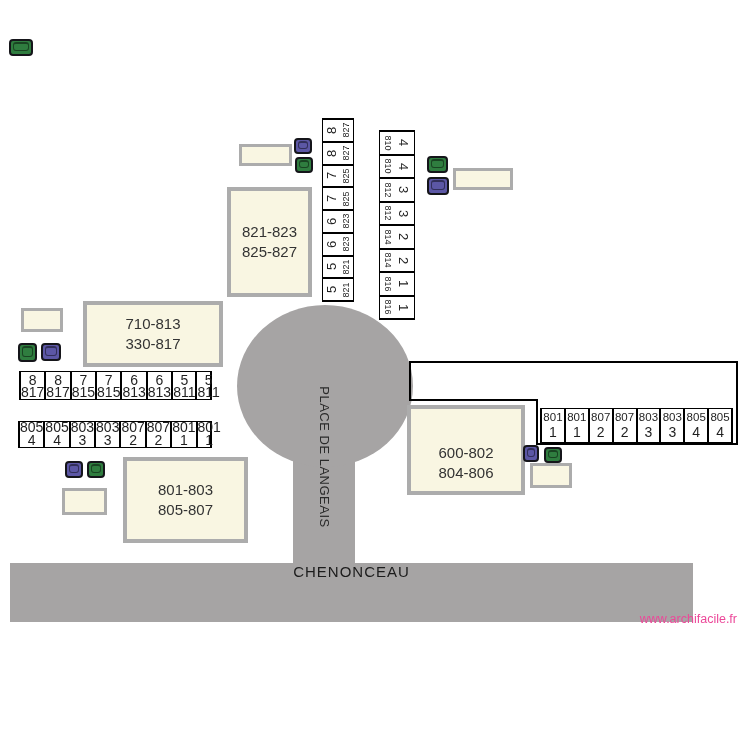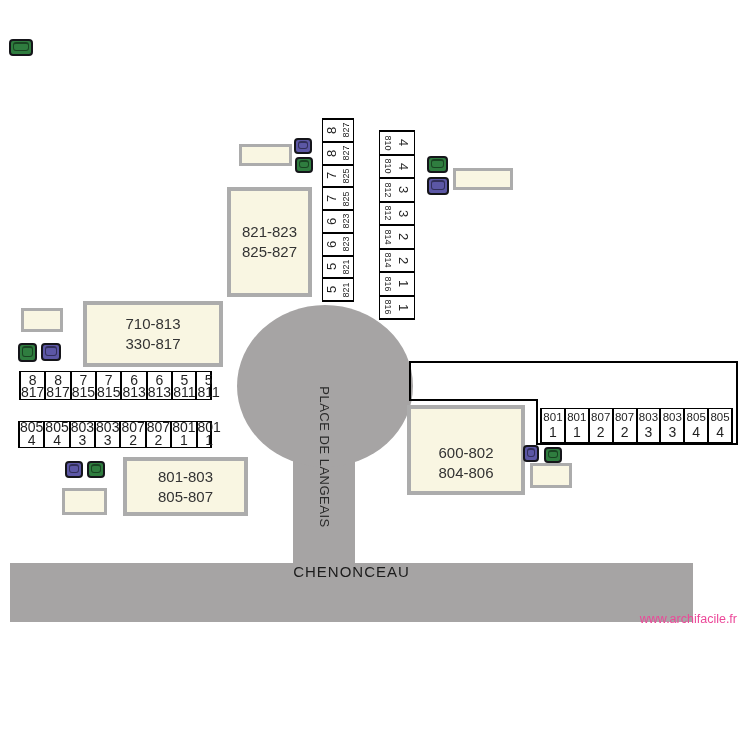--- a/index.html
+++ b/index.html
@@ -24,21 +24,21 @@
   
   .building {
     position:absolute; background:var(--building-fill,#f9f6e2); border:4px solid var(--building-border,#acacac);
     display:flex; flex-direction:column; align-items:center; justify-content:center;
     color:#333; font-size:15px; line-height:20px; text-align:center; box-sizing:border-box;
   }
   .b821 { left:227px; top:187px; width:85px; height:110px; }
   .b811 { left:83px;  top:301px; width:140px; height:66px; }
   .b810 { left:418px; top:212px; width:97px; height:128px; }
   .b800 { left:407px; top:405px; width:118px; height:90px; padding-top:26px; }
-  .b801 { left:123px; top:457px; width:125px; height:59px; }
+  .b801 { left:123px; top:457px; width:125px; height:86px; }
   .annex {
     position:absolute; background:var(--building-fill,#f9f6e2);
     border:3px solid var(--building-border,#acacac); box-sizing:border-box;
   }
   .annex-a { left:239px; top:144px; width:53px; height:22px; }
   .annex-b { left:453px; top:168px; width:60px; height:22px; }
   .annex-c { left:21px;  top:308px; width:42px; height:24px; }
   .annex-d { left:62px;  top:488px; width:45px; height:27px; }
   .annex-e { left:530px; top:463px; width:42px; height:25px; }
   

